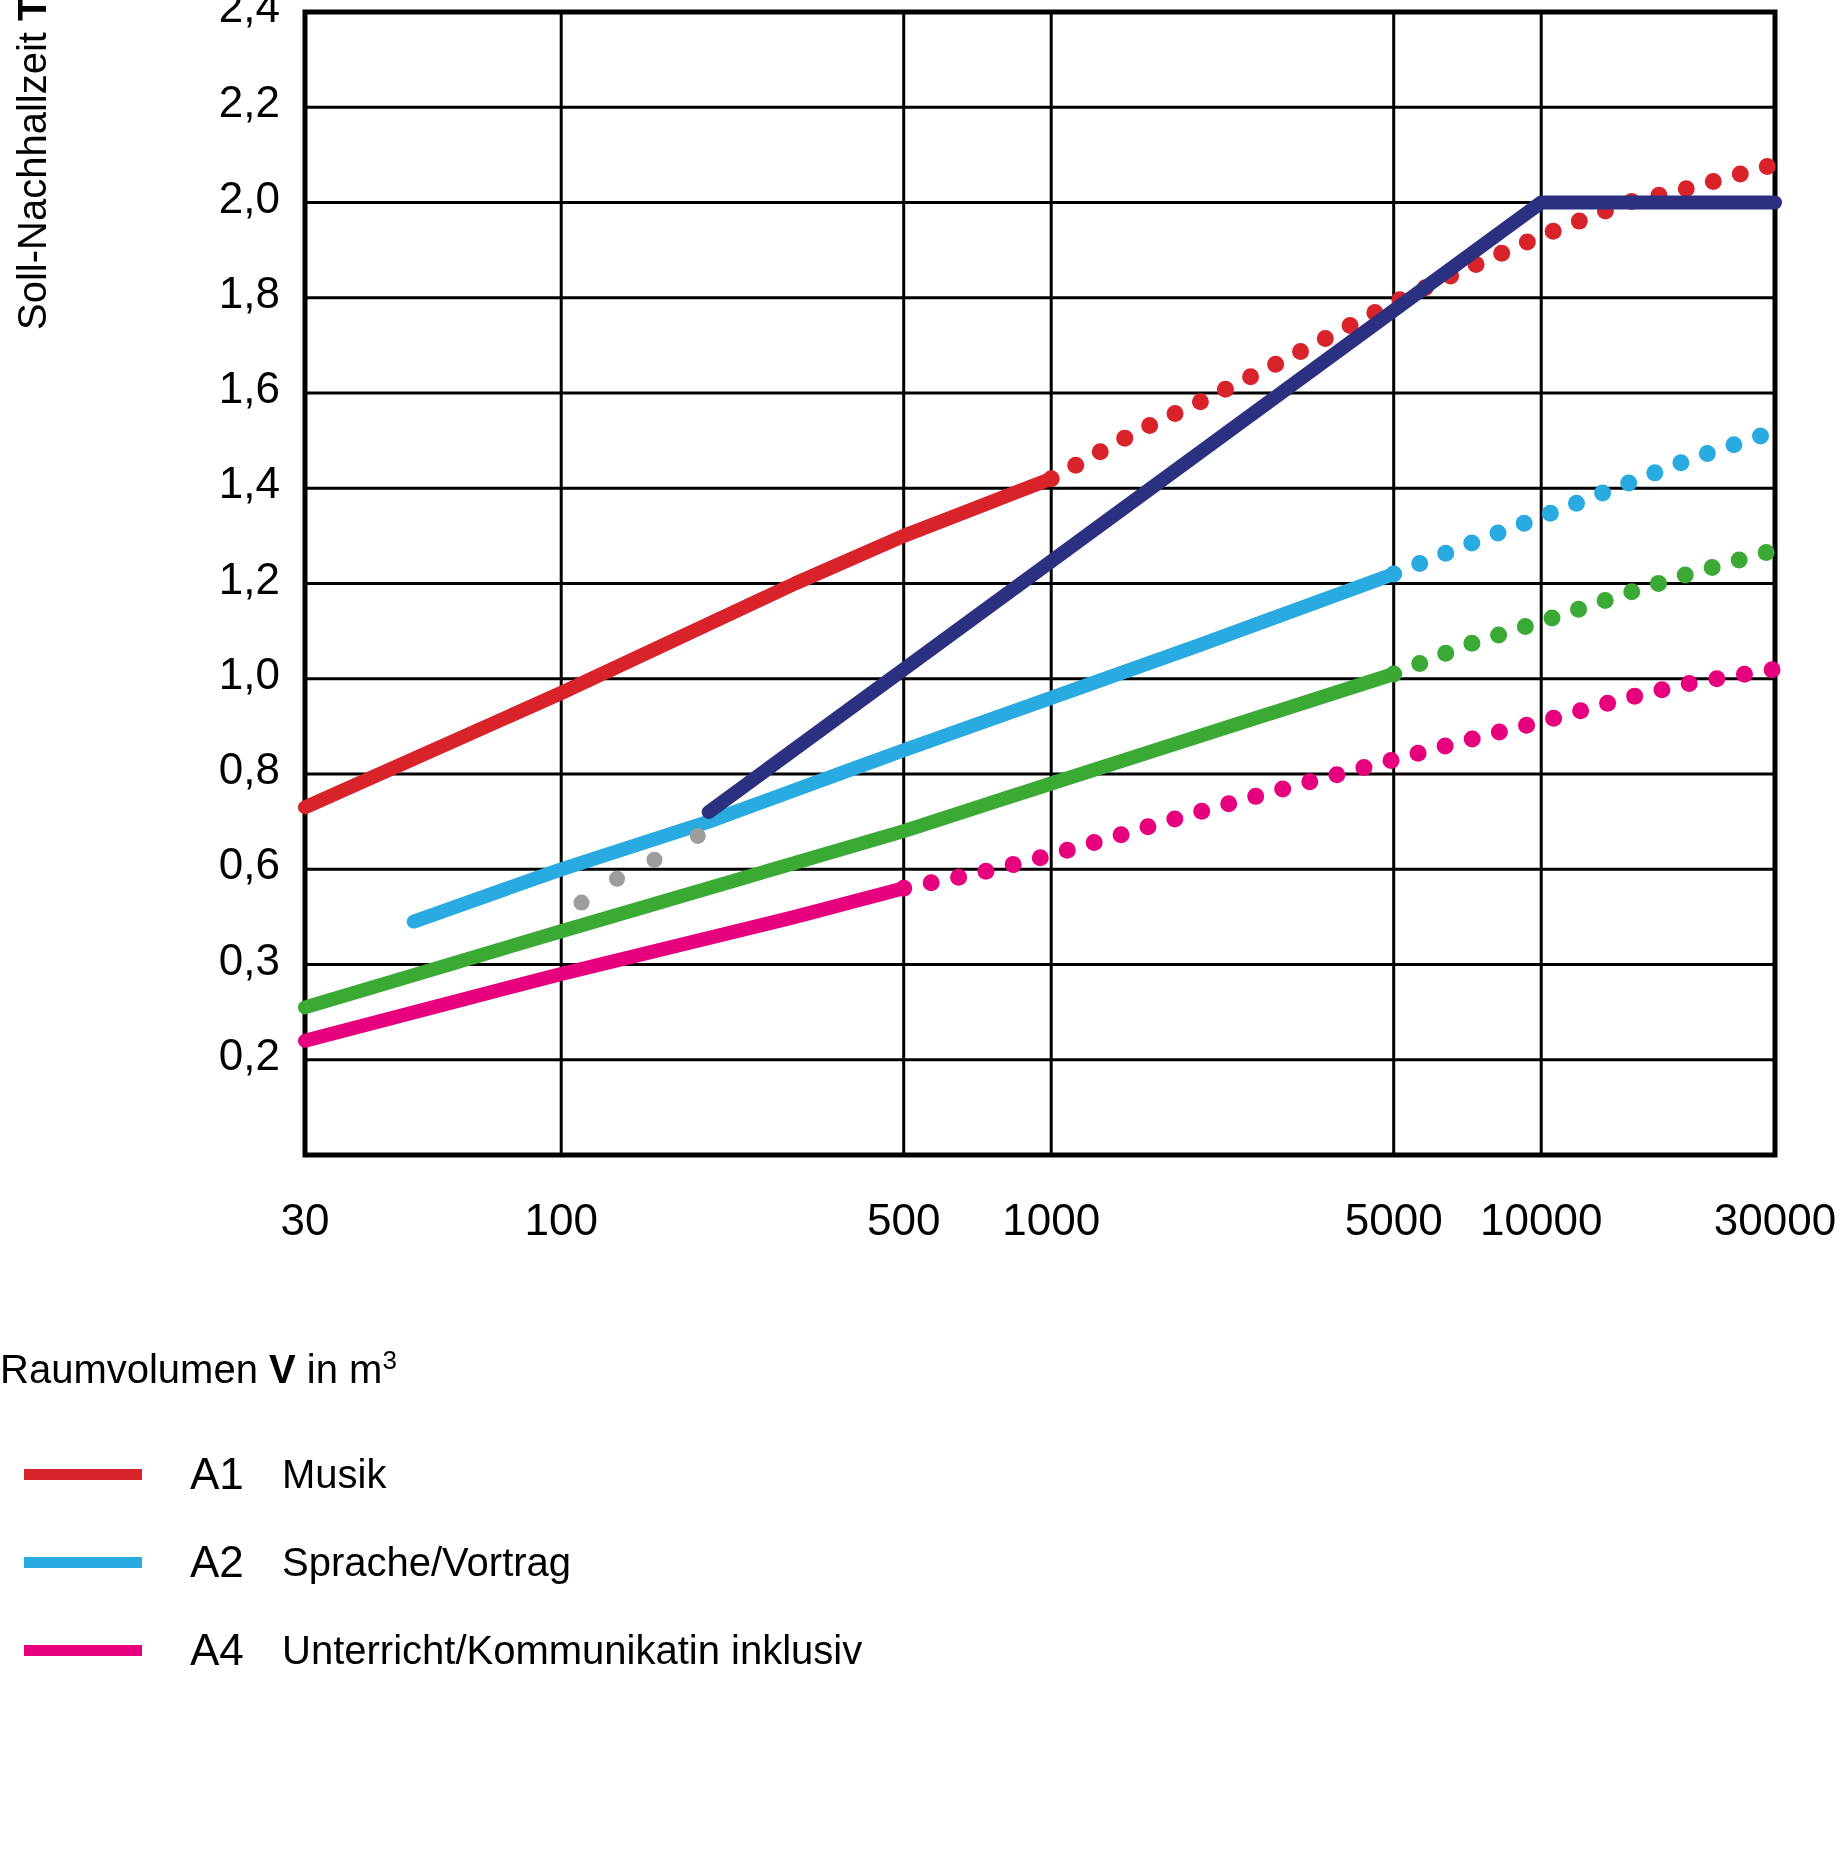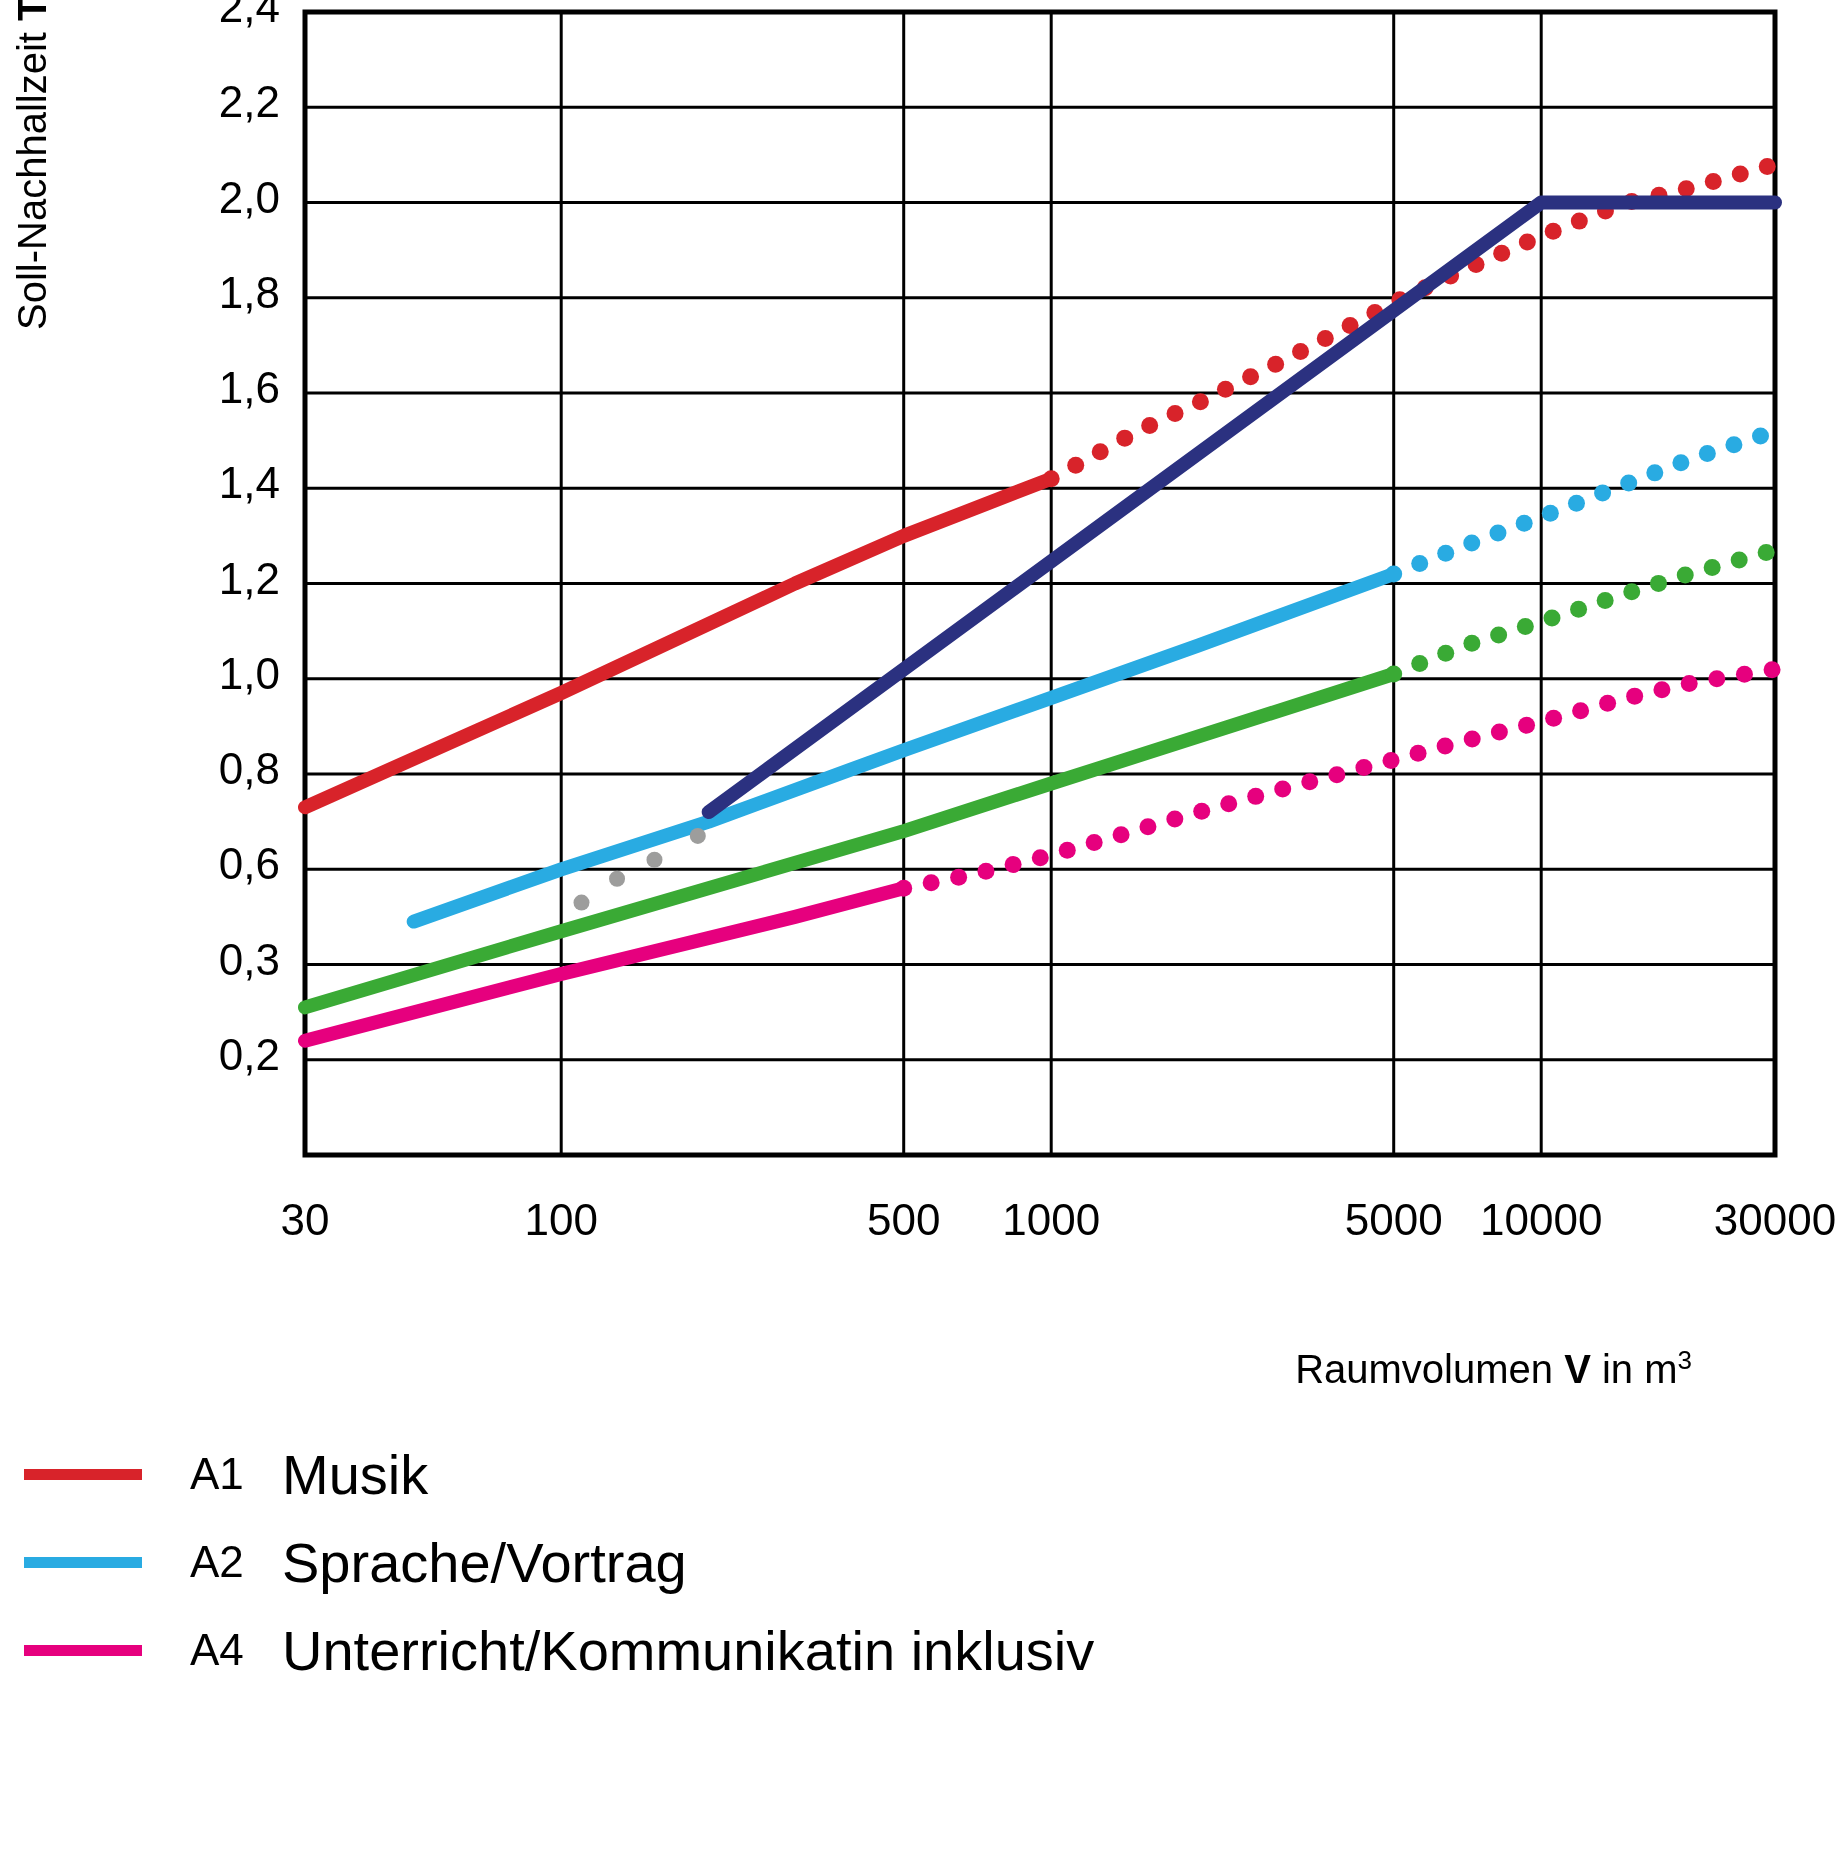--- a/index.html
+++ b/index.html
@@ -32,23 +32,22 @@
   }
   .xtick{
     position:absolute;
     font-size:44px;
     text-align:center;
     white-space:nowrap;
   }
   .xlabel{
     position:absolute;
     left:0;top:1345px;width:1664px;
-    text-align:right;
+    text-align:left;
     font-size:40px;
-    margin-left:28px;
   }
   .xlabel b{font-weight:bold;}
   .xlabel sup{font-size:26px;}
   .legend{position:absolute;left:0;top:1430px;width:1840px;}
   .legend-row{
     position:relative;
     height:88px;
     display:flex;
     align-items:center;
     margin-left:24px;
@@ -56,21 +55,21 @@
   .legend-swatch{
     width:118px;height:11px;
     margin-left:0px;margin-right:48px;
     flex:0 0 auto;
   }
   .legend-code{
     font-size:44px;
     width:92px;
     flex:0 0 auto;
   }
-  .legend-text{font-size:56px;}
+  .legend-text{font-size:40px;}
   svg{display:block;}
 </style>
 </head>
 <body>
 
 <div class="chart-wrap">
 
   <div class="ylabel">
     <span>Soll-Nachhallzeit </span><b>T</b>
   </div>

